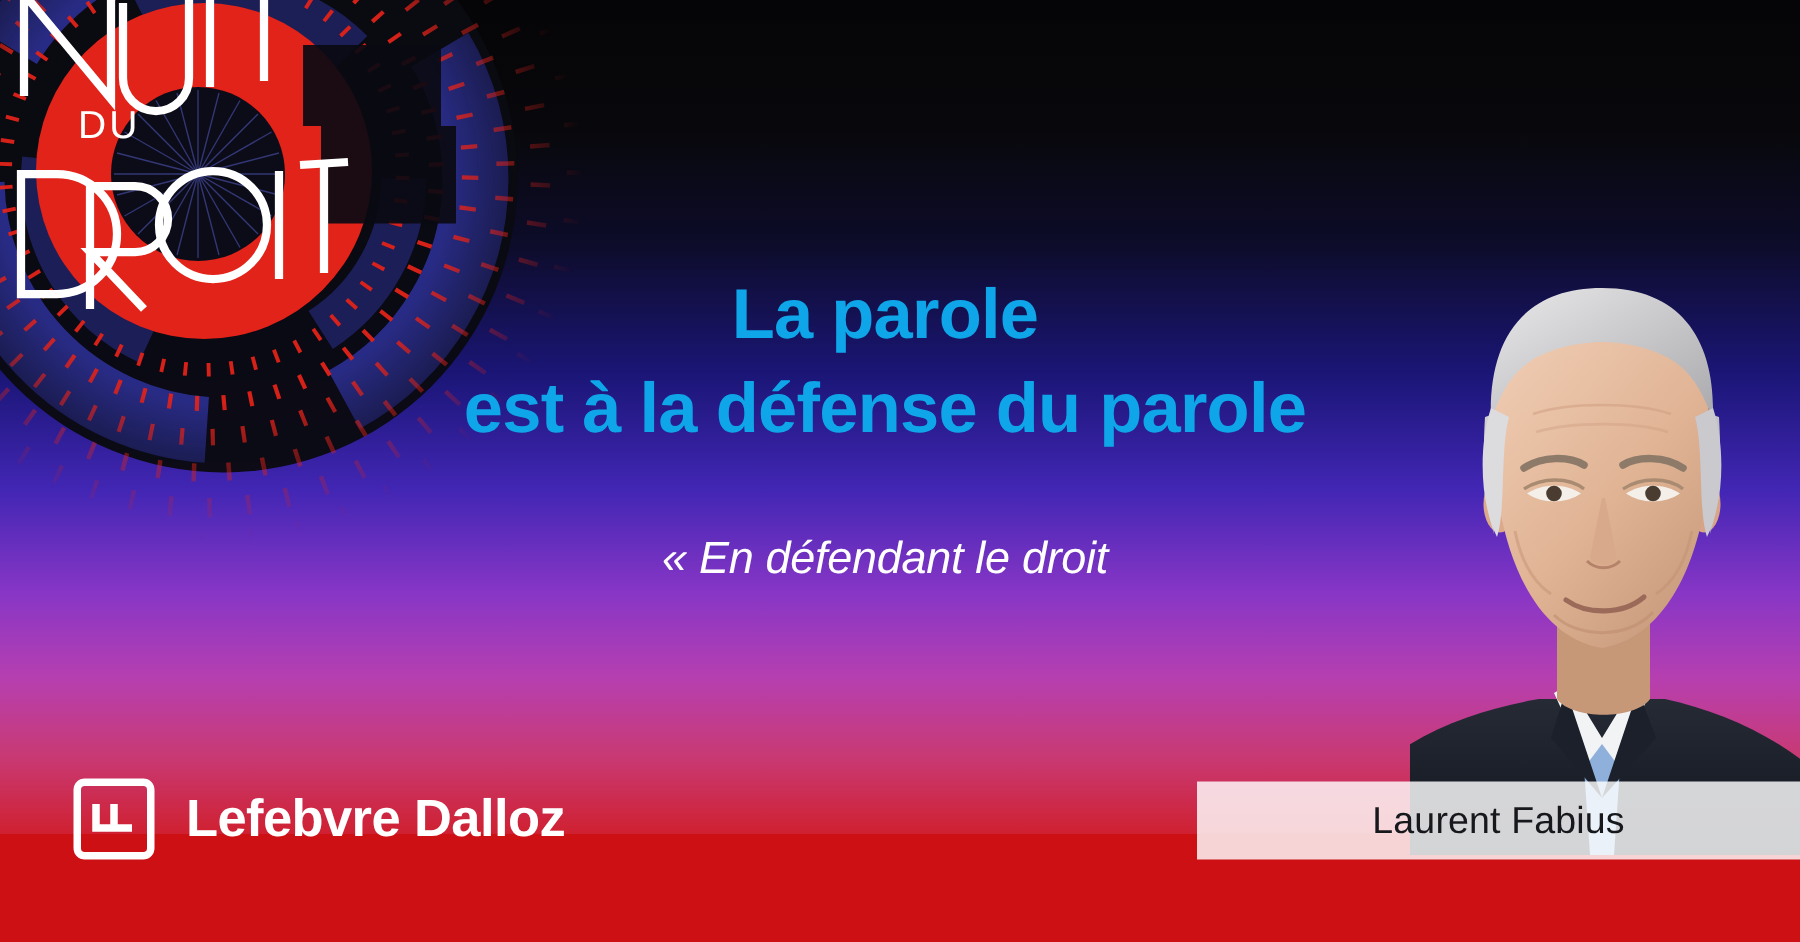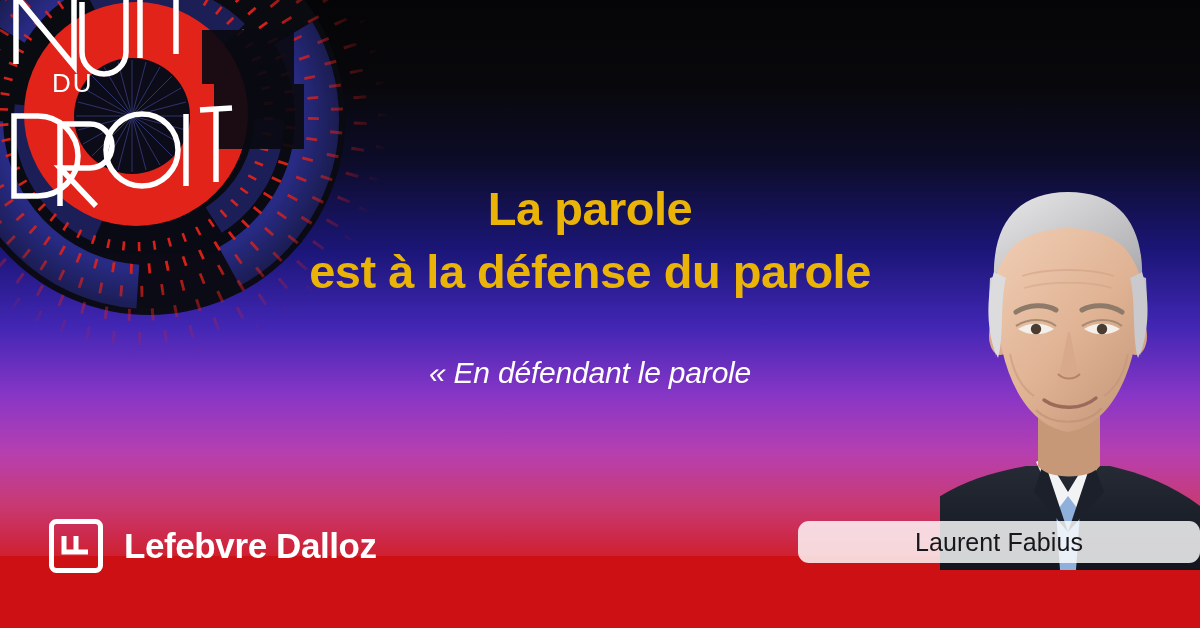--- a/index.html
+++ b/index.html
@@ -56,21 +56,21 @@
   }
   .logo-burst svg { display: block; width: 100%; height: 100%; }
 
   
   .headline {
     position: absolute;
     left: 240px;
     top: 178px;
     width: 700px;
     text-align: center;
-    color: #eab308;
+    color: #0ea5e9;
     font-size: 47px;
     font-weight: 700;
     line-height: 1.33;
     letter-spacing: -0.5px;
   }
   .headline .l1, .headline .l2 { display: block; white-space: nowrap; }
 
   
   .quote {
     position: absolute;
@@ -120,26 +120,25 @@
     letter-spacing: -0.4px;
     white-space: nowrap;
   }
 
   
   .name-badge {
     position: absolute;
     left: 798px;
     top: 521px;
     width: 402px;
-    height: 42px;
+    height: 52px;
     background: rgba(255, 255, 255, 0.82);
     display: flex;
     align-items: center;
     justify-content: center;
-    border-radius: 11px;
   }
   .name-badge-label {
     color: #17181c;
     font-size: 25px;
     font-weight: 500;
     letter-spacing: 0.1px;
     white-space: nowrap;
   }
 </style>
 </head>
@@ -686,21 +685,21 @@
       </g>
     </svg>
   </div>
 
   <div class="headline">
     <span class="l1">La parole</span>
     <span class="l2">est à la défense du parole</span>
   </div>
 
   <div class="quote">
-    <span class="q1">« En défendant le parole</span>
+    <span class="q1">« En défendant le droit</span>
   </div>
 
   <div class="portrait">
     <svg viewBox="0 0 260 430" xmlns="http://www.w3.org/2000/svg" aria-hidden="true">
       <defs>
         <linearGradient id="suitG" x1="0" y1="0" x2="0" y2="1">
           <stop offset="0%" stop-color="#252a35"></stop>
           <stop offset="100%" stop-color="#12151d"></stop>
         </linearGradient>
         <linearGradient id="skinG" x1="0.2" y1="0" x2="0.9" y2="1">

